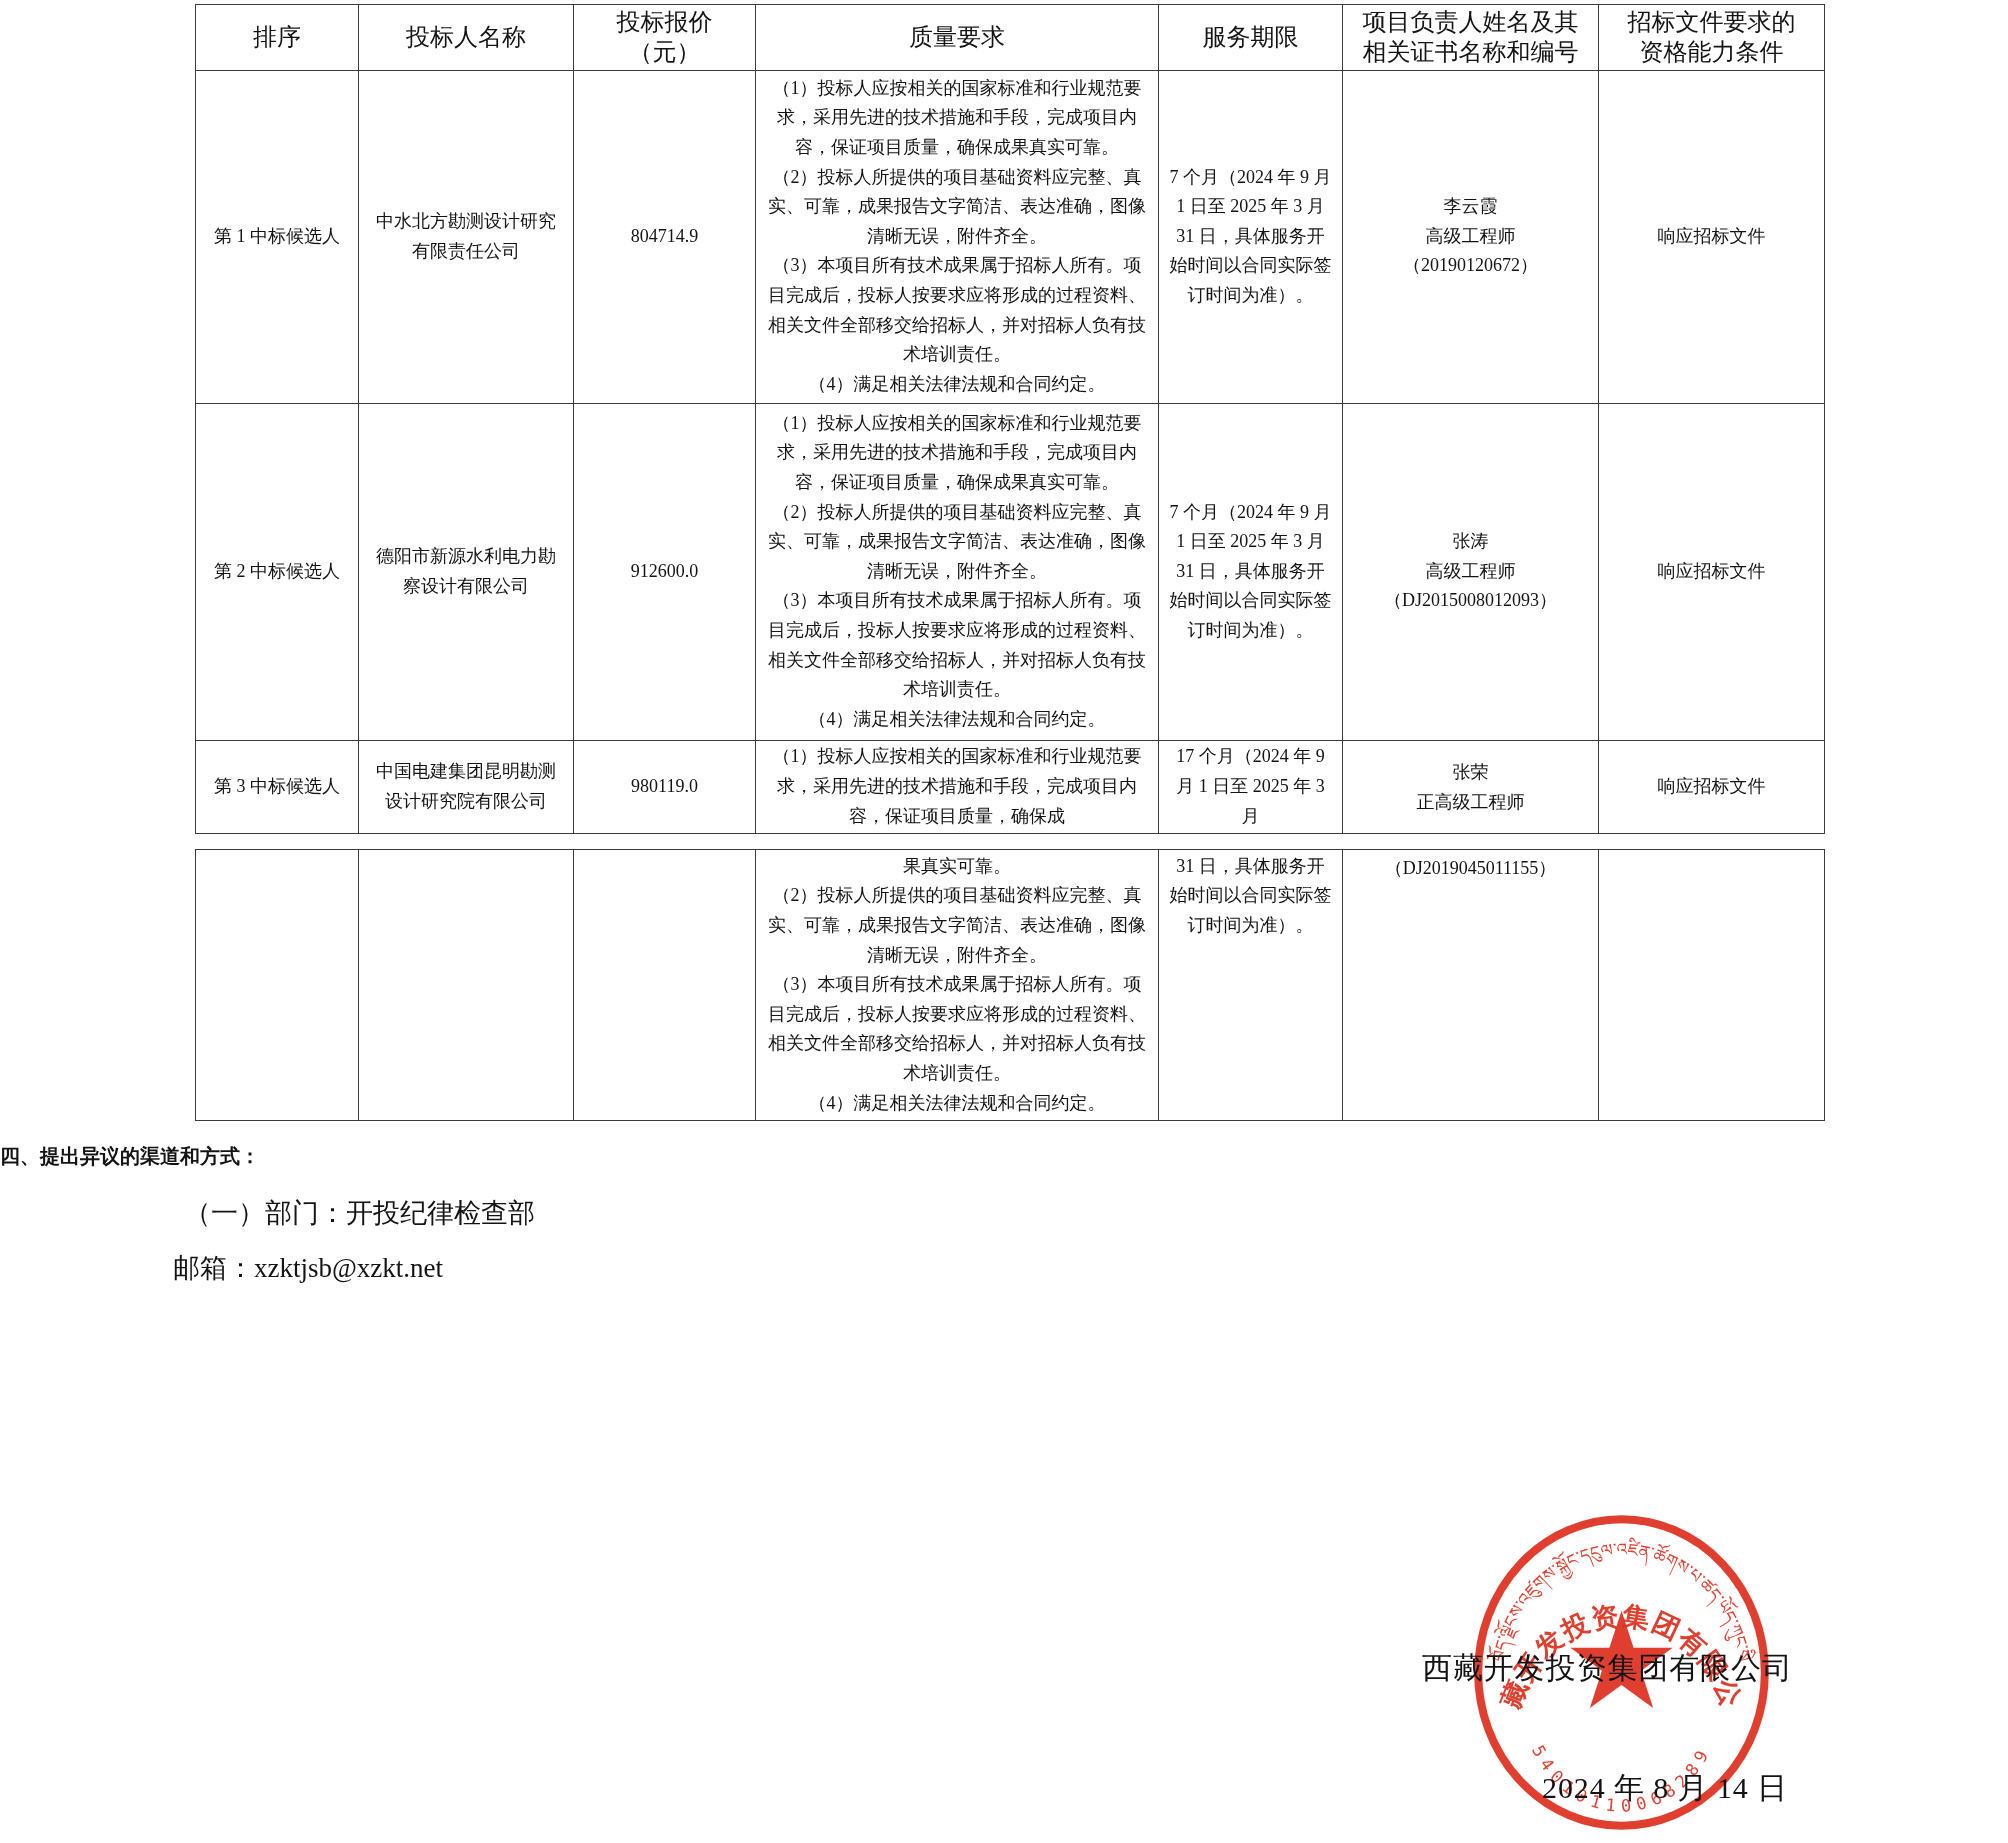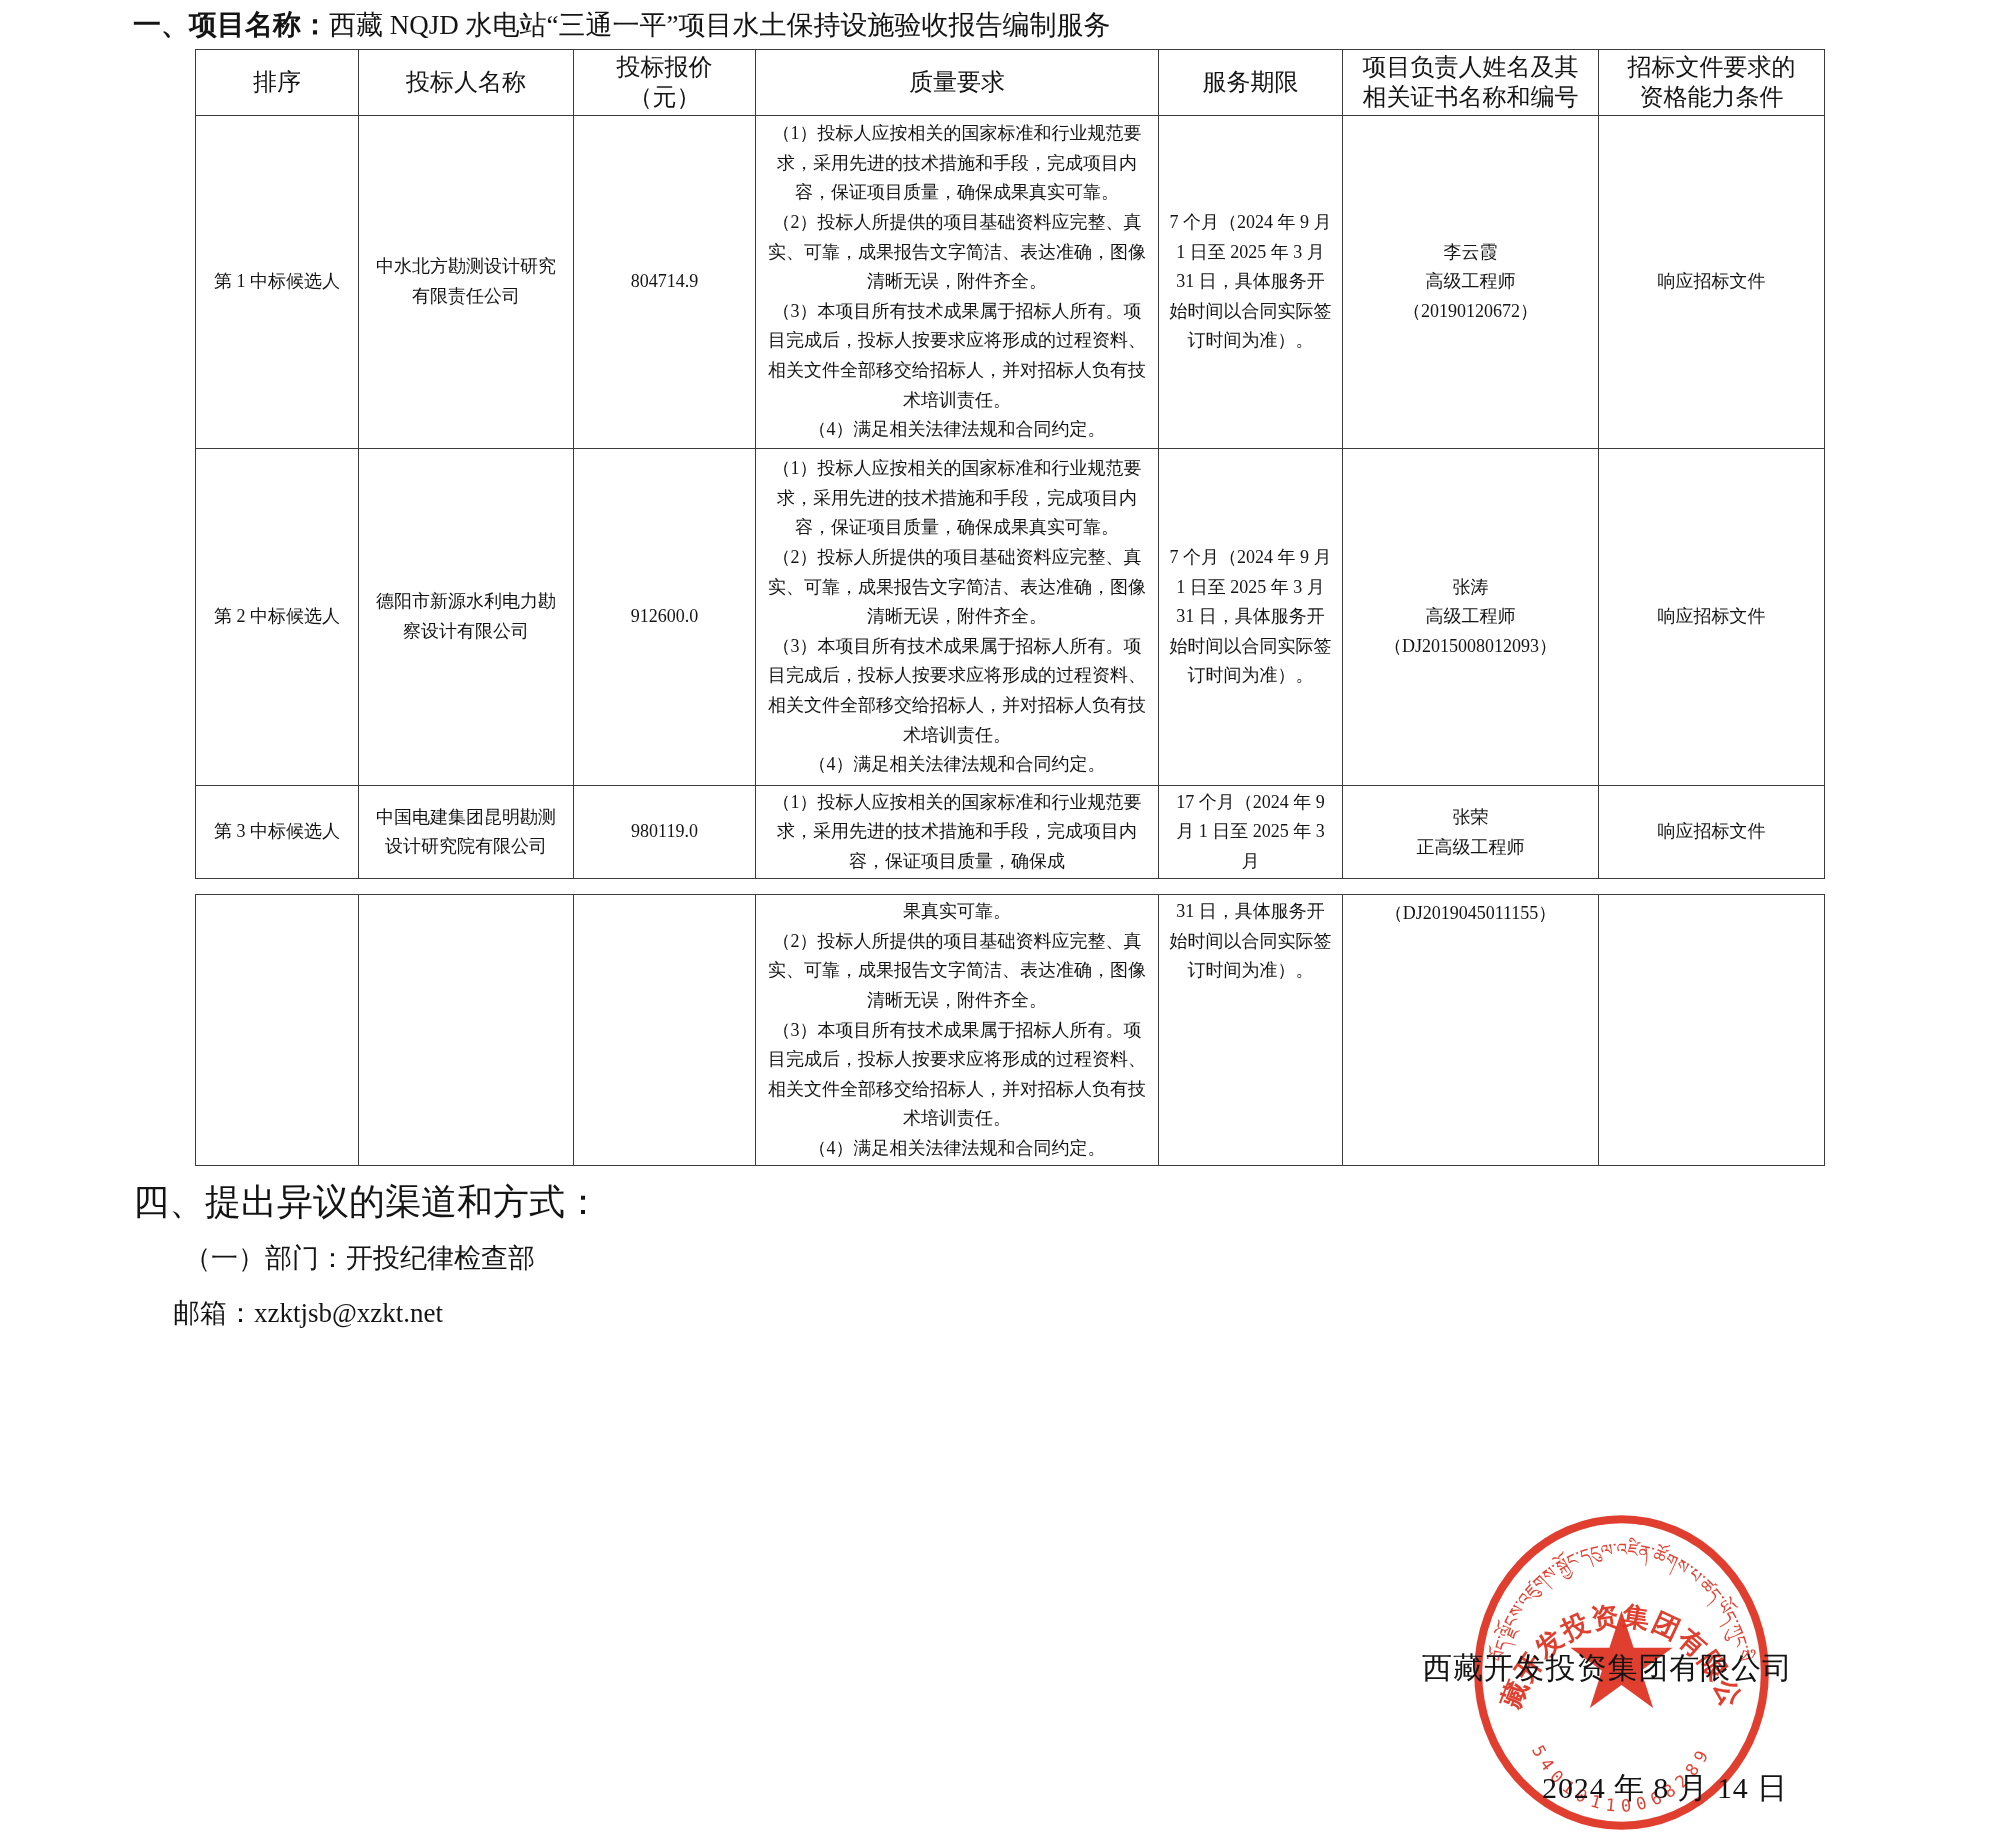--- a/index.html
+++ b/index.html
@@ -16,40 +16,37 @@
   td.rank{font-size:25px;line-height:30px;padding:0 10.7px;}
   td.bidder{font-size:25px;line-height:30px;padding:0 10.7px;}
   td.price{font-size:25px;}
   td.quality{font-size:21.5px;line-height:28px;padding:0 10.7px;text-align:justify;text-align-last:center;}
   td.period{font-size:23px;line-height:29.6px;padding:0 7.2px;}
   td.leader{font-size:24px;line-height:36px;padding:0 7.2px;}
   td.qualif{font-size:25px;}
   table.contt{margin-top:15px;}
   table.contt td{vertical-align:top;}
   table.contt td.quality{padding-top:1.8px;}
-  .sec{margin-left:133px;font-size:36px;line-height:39px;font-weight:normal;
+  .sec{font-size:20px;line-height:39px;font-weight:bold;
        font-family:"Liberation Sans","DejaVu Sans",sans-serif;margin-top:16px;}
   .sub{font-size:27px;line-height:39px;}
   .sub.intro{margin:10.7px 0 0 175px;}
   .sub.d1{margin:18px 0 0 184px;}
   .sub.e1{margin:16px 0 0 173px;}
   .stamp-wrap{position:absolute;left:1471px;top:1512px;width:301px;height:321px;z-index:1;}
   .stamp-overlay{position:absolute;z-index:2;color:#131313;font-size:30px;white-space:nowrap;
        font-family:"Liberation Serif","DejaVu Serif",serif;letter-spacing:0.9px;}
   .ov-company{left:1422px;top:1648px;}
   .ov-date{left:1542px;top:1768px;}
 </style>
 </head>
 <body>
 
 <div class="page">
 
-  <div class="intro-line mt6">
-    <span class="lbl">一、项目名称：</span><span>西藏 NQJD 水电站“三通一平”项目水土保持设施验收报告编制服务</span>
-  </div>
 
   <table class="cand">
     <colgroup>
       <col style="width:163px">
         <col style="width:215px">
         <col style="width:182px">
       <col style="width:403px">
         <col style="width:184px">
         <col style="width:256px">
         <col style="width:226px">

